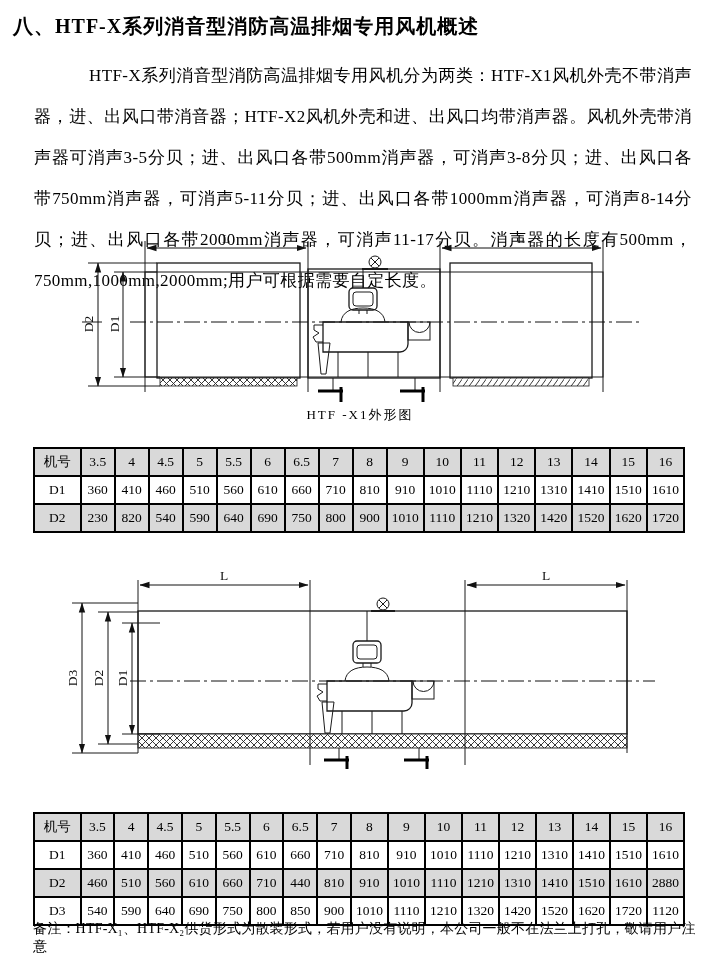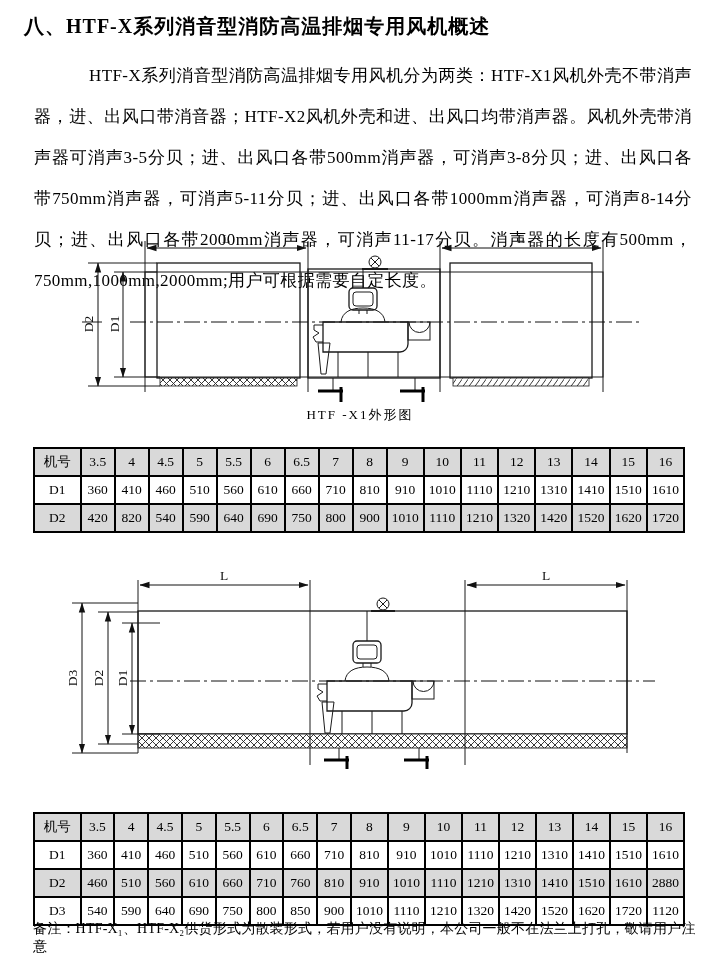--- a/index.html
+++ b/index.html
@@ -24,21 +24,21 @@
   svg .thin{stroke:#1a1a1a;fill:none;stroke-width:1;}
   svg .dim{stroke:#111;fill:none;stroke-width:1;}
   svg .cl{stroke:#111;fill:none;stroke-width:1;stroke-dasharray:16 4 3 4;}
   svg .thick{stroke:#000;fill:none;stroke-width:3;}
 </style>
 </head>
 <body>
 
 <div class="page">
 
-  <h1 class="abs title" style="left:24px;top:12px;text-align:center;">八、HTF-X系列消音型消防高温排烟专用风机概述</h1>
+  <h1 class="abs title" style="left:13px;top:12px;text-align:center;">八、HTF-X系列消音型消防高温排烟专用风机概述</h1>
 
   <p class="abs intro" style="left:33px;top:54px;">HTF-X系列消音型消防高温排烟专用风机分为两类：HTF-X1风机外壳不带消声器，进、出风口带消音器；HTF-X2风机外壳和进、出风口均带消声器。风机外壳带消声器可消声3-5分贝；进、出风口各带500mm消声器，可消声3-8分贝；进、出风口各带750mm消声器，可消声5-11分贝；进、出风口各带1000mm消声器，可消声8-14分贝；进、出风口各带2000mm消声器，可消声11-17分贝。消声器的长度有500mm，750mm,1000mm,2000mm;用户可根据需要自定长度。</p>
 
   <svg class="fig" style="left:30px;top:226px;" width="660" height="182" viewBox="0 0 660 182">
     <defs>
       <marker id="ar1" viewBox="0 0 10 10" refX="9.5" refY="5" markerWidth="10" markerHeight="10" orient="auto-start-reverse">
         <path d="M0,1.8 L10,5 L0,8.2 Z" fill="#111"></path>
       </marker>
       <pattern id="xh1" width="7" height="7" patternUnits="userSpaceOnUse">
         <path d="M0,7 L7,0 M0,0 L7,7" stroke="#222" stroke-width="0.9" fill="none"></path>
@@ -168,21 +168,21 @@
           <td>1010</td>
           <td>1110</td>
           <td>1210</td>
           <td>1310</td>
           <td>1410</td>
           <td>1510</td>
           <td>1610</td>
         </tr>
         <tr class="shade">
           <th>D2</th>
-          <td>420</td>
+          <td>230</td>
           <td>820</td>
           <td>540</td>
           <td>590</td>
           <td>640</td>
           <td>690</td>
           <td>750</td>
           <td>800</td>
           <td>900</td>
           <td>1010</td>
           <td>1110</td>
@@ -328,21 +328,21 @@
           <td>1610</td>
         </tr>
         <tr class="shade">
           <th>D2</th>
           <td>460</td>
           <td>510</td>
           <td>560</td>
           <td>610</td>
           <td>660</td>
           <td>710</td>
-          <td>760</td>
+          <td>440</td>
           <td>810</td>
           <td>910</td>
           <td>1010</td>
           <td>1110</td>
           <td>1210</td>
           <td>1310</td>
           <td>1410</td>
           <td>1510</td>
           <td>1610</td>
           <td>2880</td>

